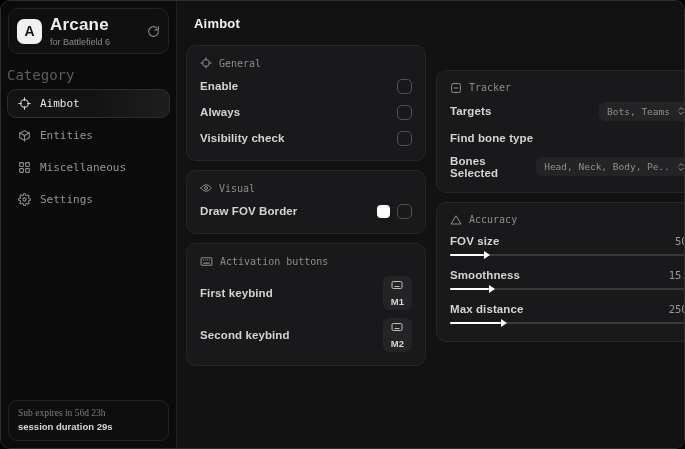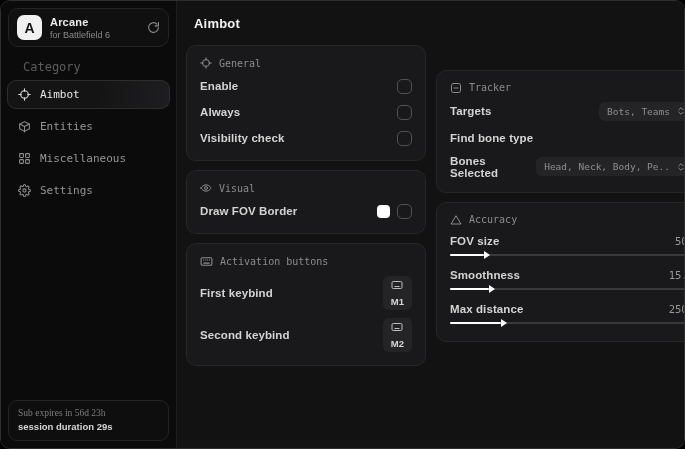--- a/index.html
+++ b/index.html
@@ -33,27 +33,27 @@
     background: #101011;
   }
   .logo-badge {
     width: 25px; height: 25px;
     background: #f1f1f1; color: #141414;
     border-radius: 7px;
     display: flex; align-items: center; justify-content: center;
     font-weight: bold; font-size: 14px;
     flex: none;
   }
-  .logo-name { font-size: 11px; font-weight: bold; color: #ededed; letter-spacing: .2px; }
+  .logo-name { font-size: 17px; font-weight: bold; color: #ededed; letter-spacing: .2px; }
   .logo-sub  { font-size: 9px; color: #8a8a8a; margin-top: 2px; }
   .logo-refresh { margin-left: auto; color: #8e8e8e; display: flex; cursor: pointer; }
   .category-label {
     font-family: "DejaVu Sans Mono", monospace;
-    font-size: 12px; color: #5d5d5d;
-    padding: 9px 14px 6px 22px;
+    font-size: 14px; color: #5d5d5d;
+    padding: 9px 14px 6px 6px;
   }
   .nav { display: flex; flex-direction: column; gap: 3px; padding: 0 6px; }
   .nav-item {
     display: flex; align-items: center; gap: 9px;
     padding: 7px 10px;
     border: 1px solid transparent;
     border-radius: 9px;
     color: #969696;
     font-family: "DejaVu Sans Mono", monospace;
     font-size: 11px;

